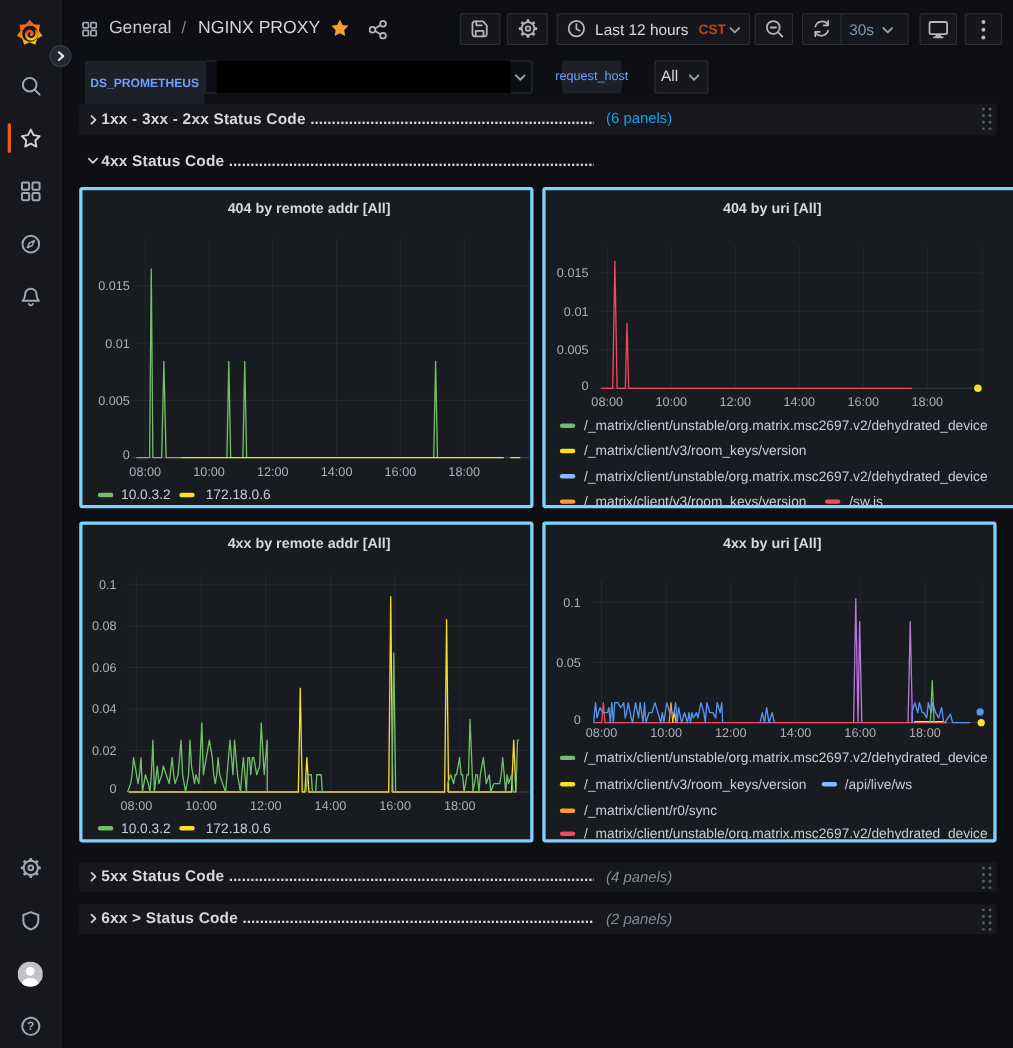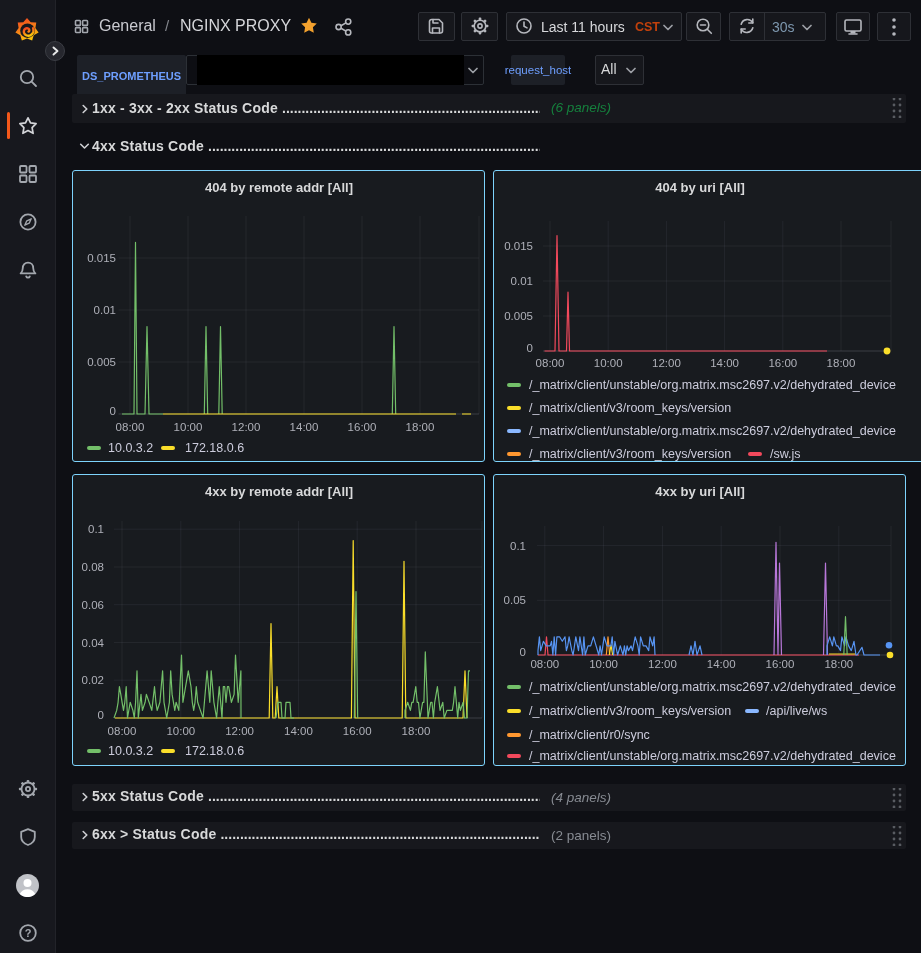--- a/index.html
+++ b/index.html
@@ -1,15 +1,15 @@
 <!DOCTYPE html>
 <html><head><meta charset="utf-8"><style>
 html,body{margin:0;padding:0;width:921px;height:953px;background:#0e0f14;font-family:"Liberation Sans",sans-serif;overflow:hidden;position:relative}
 .abs{position:absolute}
-.panel{position:absolute;background:#181b1f;border:1px solid #7dd3fc;border-radius:3px;box-sizing:border-box;overflow:hidden}
+.panel{position:absolute;background:#181b1f;border:3px solid #7dd3fc;border-radius:3px;box-sizing:border-box;overflow:hidden}
 .btn{position:absolute;background:#16171c;border:1px solid #2e3036;border-radius:2px;box-sizing:border-box}
 .vbox{position:absolute;background:#1d2027;border-radius:2px;box-sizing:border-box;display:flex;align-items:center;justify-content:center}
 </style></head><body>
 <div class="abs" style="left:0;top:0;width:56px;height:953px;background:#17181e;border-right:1px solid #222329;box-sizing:border-box"></div>
 <svg class="abs" style="left:15px;top:16px" width="24" height="27" viewBox="0 0 24 27">
     <defs>
       <linearGradient id="lg" x1="0.25" y1="0" x2="0.6" y2="1">
         <stop offset="0" stop-color="#f1481f"></stop>
         <stop offset=".45" stop-color="#f57a18"></stop>
         <stop offset="1" stop-color="#fbca0a"></stop>
@@ -109,21 +109,21 @@
       <rect x="7.7" y="0.5999999999999996" width="2.6" height="3" rx="0.8" fill="#b5b7bd" transform="rotate(315 9 9)"></rect>
       <circle cx="9" cy="9" r="5.800000000000001" stroke="#b5b7bd" stroke-width="1.6" fill="none"></circle>
       <circle cx="9" cy="9" r="2.1" stroke="#b5b7bd" stroke-width="1.6" fill="none"></circle>
     </g>
   </svg>
 <div class="btn" style="left:506px;top:12px;width:176px;height:29px"></div>
 <svg class="abs" style="left:515px;top:17px" width="18" height="18" viewBox="0 0 18 18">
     <circle cx="9" cy="9" r="7" stroke="#b5b7bd" stroke-width="1.6" fill="none"></circle>
     <path d="M9 5 v4.3 l3 1.6" stroke="#b5b7bd" stroke-width="1.6" fill="none" stroke-linecap="round" stroke-linejoin="round"></path>
   </svg>
-<div class="abs" style="left:541px;top:19px;font-size:14px;color:#d8d9dc">Last 11 hours</div>
+<div class="abs" style="left:541px;top:19px;font-size:14px;color:#d8d9dc">Last 12 hours</div>
 <div class="abs" style="left:635px;top:20px;font-size:12.5px;font-weight:bold;color:#c2410c">CST</div>
 <svg class="abs" style="left:663px;top:24px" width="10" height="7" viewBox="0 0 10 7">
     <path d="M1 1.5 l4 4 4-4" stroke="#9da0a6" stroke-width="1.7" fill="none" stroke-linecap="round" stroke-linejoin="round"></path>
   </svg>
 <div class="btn" style="left:686px;top:12px;width:35px;height:29px"></div>
 <svg class="abs" style="left:695px;top:17px" width="18" height="18" viewBox="0 0 18 18">
     <circle cx="8" cy="8" r="5.8" stroke="#b5b7bd" stroke-width="1.6" fill="none"></circle>
     <line x1="12.3" y1="12.3" x2="16.3" y2="16.3" stroke="#b5b7bd" stroke-width="1.6" fill="none" stroke-linecap="round" stroke-linejoin="round"></line>
     <line x1="5.5" y1="8" x2="10.5" y2="8" stroke="#b5b7bd" stroke-width="1.6" fill="none" stroke-linecap="round" stroke-linejoin="round"></line>
   </svg>
@@ -165,21 +165,21 @@
 <div class="abs" style="left:595px;top:55px;width:49px;height:30px;background:#16171c;border:1px solid #2e3036;border-radius:2px;box-sizing:border-box"></div>
 <div class="abs" style="left:601px;top:61px;font-size:14px;color:#d8d9da">All</div>
 <svg class="abs" style="left:626px;top:67px" width="10" height="7" viewBox="0 0 10 7">
     <path d="M1 1.5 l4 4 4-4" stroke="#9da0a6" stroke-width="1.7" fill="none" stroke-linecap="round" stroke-linejoin="round"></path>
   </svg>
 <div class="abs" style="left:72px;top:94px;width:834px;height:29px;background:#17181d;border-radius:2px"></div>
 <svg class="abs" style="left:80px;top:104px" width="10" height="10" viewBox="0 0 10 10">
     <path d="M3.2 1.5 l3.6 3.5 -3.6 3.5" stroke="#cfd0d4" stroke-width="1.6" fill="none" stroke-linecap="round" stroke-linejoin="round"></path>
   </svg>
 <div class="abs" style="left:92px;top:100px;width:448px;height:19px;overflow:hidden;white-space:nowrap;font-size:14px;font-weight:bold;letter-spacing:0.2px;color:#d8d9da">1xx - 3xx - 2xx Status Code <span style="letter-spacing:0;font-weight:bold">......................................................................................................................................................</span></div>
-<div class="abs" style="left:551px;top:100px;font-size:13.5px;font-style:italic;color:#15803d">(6 panels)</div>
+<div class="abs" style="left:551px;top:100px;font-size:13.5px;color:#0ea5e9">(6 panels)</div>
 <svg class="abs" style="left:891px;top:98px" width="12" height="20">
     <circle cx="3" cy="1" r="1.4" fill="#585b61"></circle>
     <circle cx="9" cy="1" r="1.4" fill="#585b61"></circle>
     <circle cx="3" cy="7" r="1.4" fill="#585b61"></circle>
     <circle cx="9" cy="7" r="1.4" fill="#585b61"></circle>
     <circle cx="3" cy="13" r="1.4" fill="#585b61"></circle>
     <circle cx="9" cy="13" r="1.4" fill="#585b61"></circle>
     <circle cx="3" cy="19" r="1.4" fill="#585b61"></circle>
     <circle cx="9" cy="19" r="1.4" fill="#585b61"></circle>
   </svg>
@@ -368,21 +368,21 @@
     <circle cx="3" cy="13" r="1.4" fill="#585b61"></circle>
     <circle cx="9" cy="13" r="1.4" fill="#585b61"></circle>
     <circle cx="3" cy="19" r="1.4" fill="#585b61"></circle>
     <circle cx="9" cy="19" r="1.4" fill="#585b61"></circle>
   </svg>
 <div class="abs" style="left:72px;top:822px;width:834px;height:27px;background:#17181d;border-radius:2px"></div>
 <svg class="abs" style="left:80px;top:830px" width="10" height="10" viewBox="0 0 10 10">
     <path d="M3.2 1.5 l3.6 3.5 -3.6 3.5" stroke="#cfd0d4" stroke-width="1.6" fill="none" stroke-linecap="round" stroke-linejoin="round"></path>
   </svg>
 <div class="abs" style="left:92px;top:826px;width:448px;height:19px;overflow:hidden;white-space:nowrap;font-size:14px;font-weight:bold;letter-spacing:0.2px;color:#d8d9da">6xx &gt; Status Code <span style="letter-spacing:0;font-weight:bold">......................................................................................................................................................</span></div>
-<div class="abs" style="left:551px;top:828px;font-size:13.5px;color:#878b92">(2 panels)</div>
+<div class="abs" style="left:551px;top:828px;font-size:13.5px;font-style:italic;color:#878b92">(2 panels)</div>
 <svg class="abs" style="left:891px;top:826px" width="12" height="20">
     <circle cx="3" cy="1" r="1.4" fill="#585b61"></circle>
     <circle cx="9" cy="1" r="1.4" fill="#585b61"></circle>
     <circle cx="3" cy="7" r="1.4" fill="#585b61"></circle>
     <circle cx="9" cy="7" r="1.4" fill="#585b61"></circle>
     <circle cx="3" cy="13" r="1.4" fill="#585b61"></circle>
     <circle cx="9" cy="13" r="1.4" fill="#585b61"></circle>
     <circle cx="3" cy="19" r="1.4" fill="#585b61"></circle>
     <circle cx="9" cy="19" r="1.4" fill="#585b61"></circle>
   </svg>

